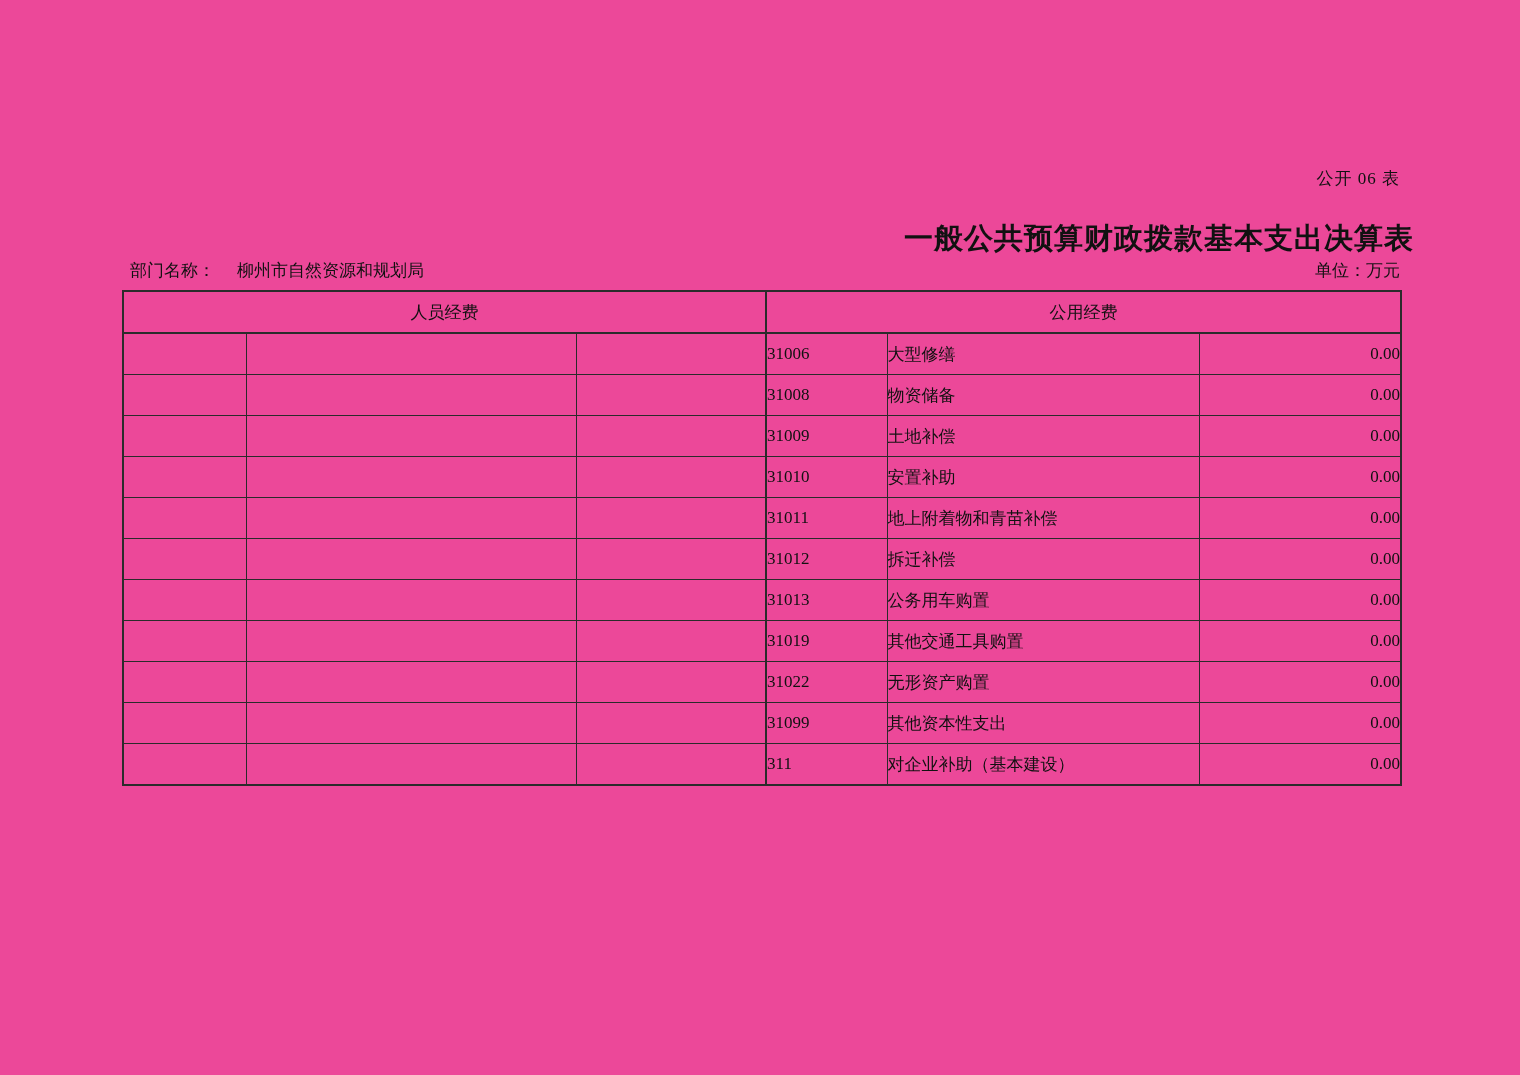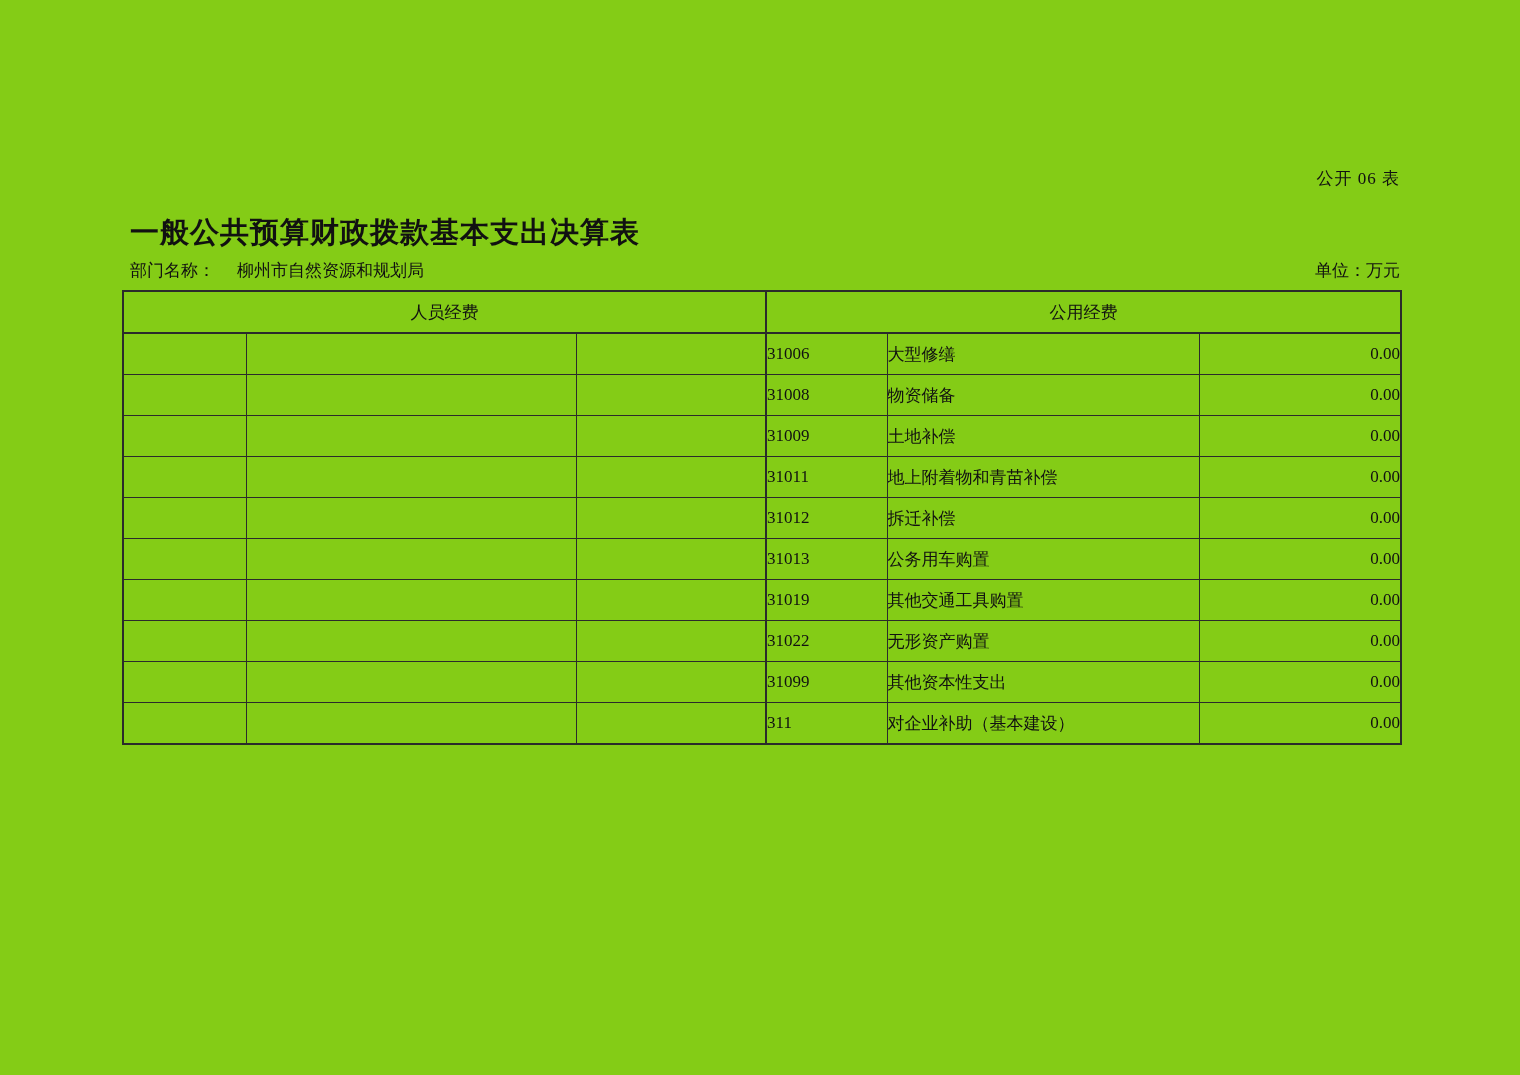--- a/index.html
+++ b/index.html
@@ -12,38 +12,38 @@
     height: 1075px;
     font-family: "Liberation Serif", "DejaVu Serif", serif;
     color: #111111;
     position: relative;
     overflow: hidden;
   }
   .page {
     position: relative;
     width: 1520px;
     height: 1075px;
-    background: #84cc16;
+    background: #ec4899;
   }
   .form-label {
     position: absolute;
     top: 167px;
     left: 122px;
     width: 1278px;
     text-align: right;
     font-size: 17px;
     letter-spacing: 1px;
   }
   .page-title {
     position: absolute;
     top: 205px;
     left: 122px;
     width: 1278px;
-    margin: 8px;
-    text-align: left;
+    margin: 14px;
+    text-align: right;
     font-size: 29px;
     font-weight: bold;
     letter-spacing: 1px;
   }
   .meta-row {
     position: absolute;
     top: 259px;
     left: 122px;
     width: 1278px;
     display: flex;
@@ -160,20 +160,28 @@
         <td class="cell-name"></td>
         <td class="cell-amount"></td>
         <td class="cell-code sec-split">31009</td>
         <td class="cell-name">土地补偿</td>
         <td class="cell-amount">0.00</td>
       </tr>
       <tr>
         <td class="cell-code"></td>
         <td class="cell-name"></td>
         <td class="cell-amount"></td>
+        <td class="cell-code sec-split">31010</td>
+        <td class="cell-name">安置补助</td>
+        <td class="cell-amount">0.00</td>
+      </tr>
+      <tr>
+        <td class="cell-code"></td>
+        <td class="cell-name"></td>
+        <td class="cell-amount"></td>
         <td class="cell-code sec-split">31011</td>
         <td class="cell-name">地上附着物和青苗补偿</td>
         <td class="cell-amount">0.00</td>
       </tr>
       <tr>
         <td class="cell-code"></td>
         <td class="cell-name"></td>
         <td class="cell-amount"></td>
         <td class="cell-code sec-split">31012</td>
         <td class="cell-name">拆迁补偿</td>

